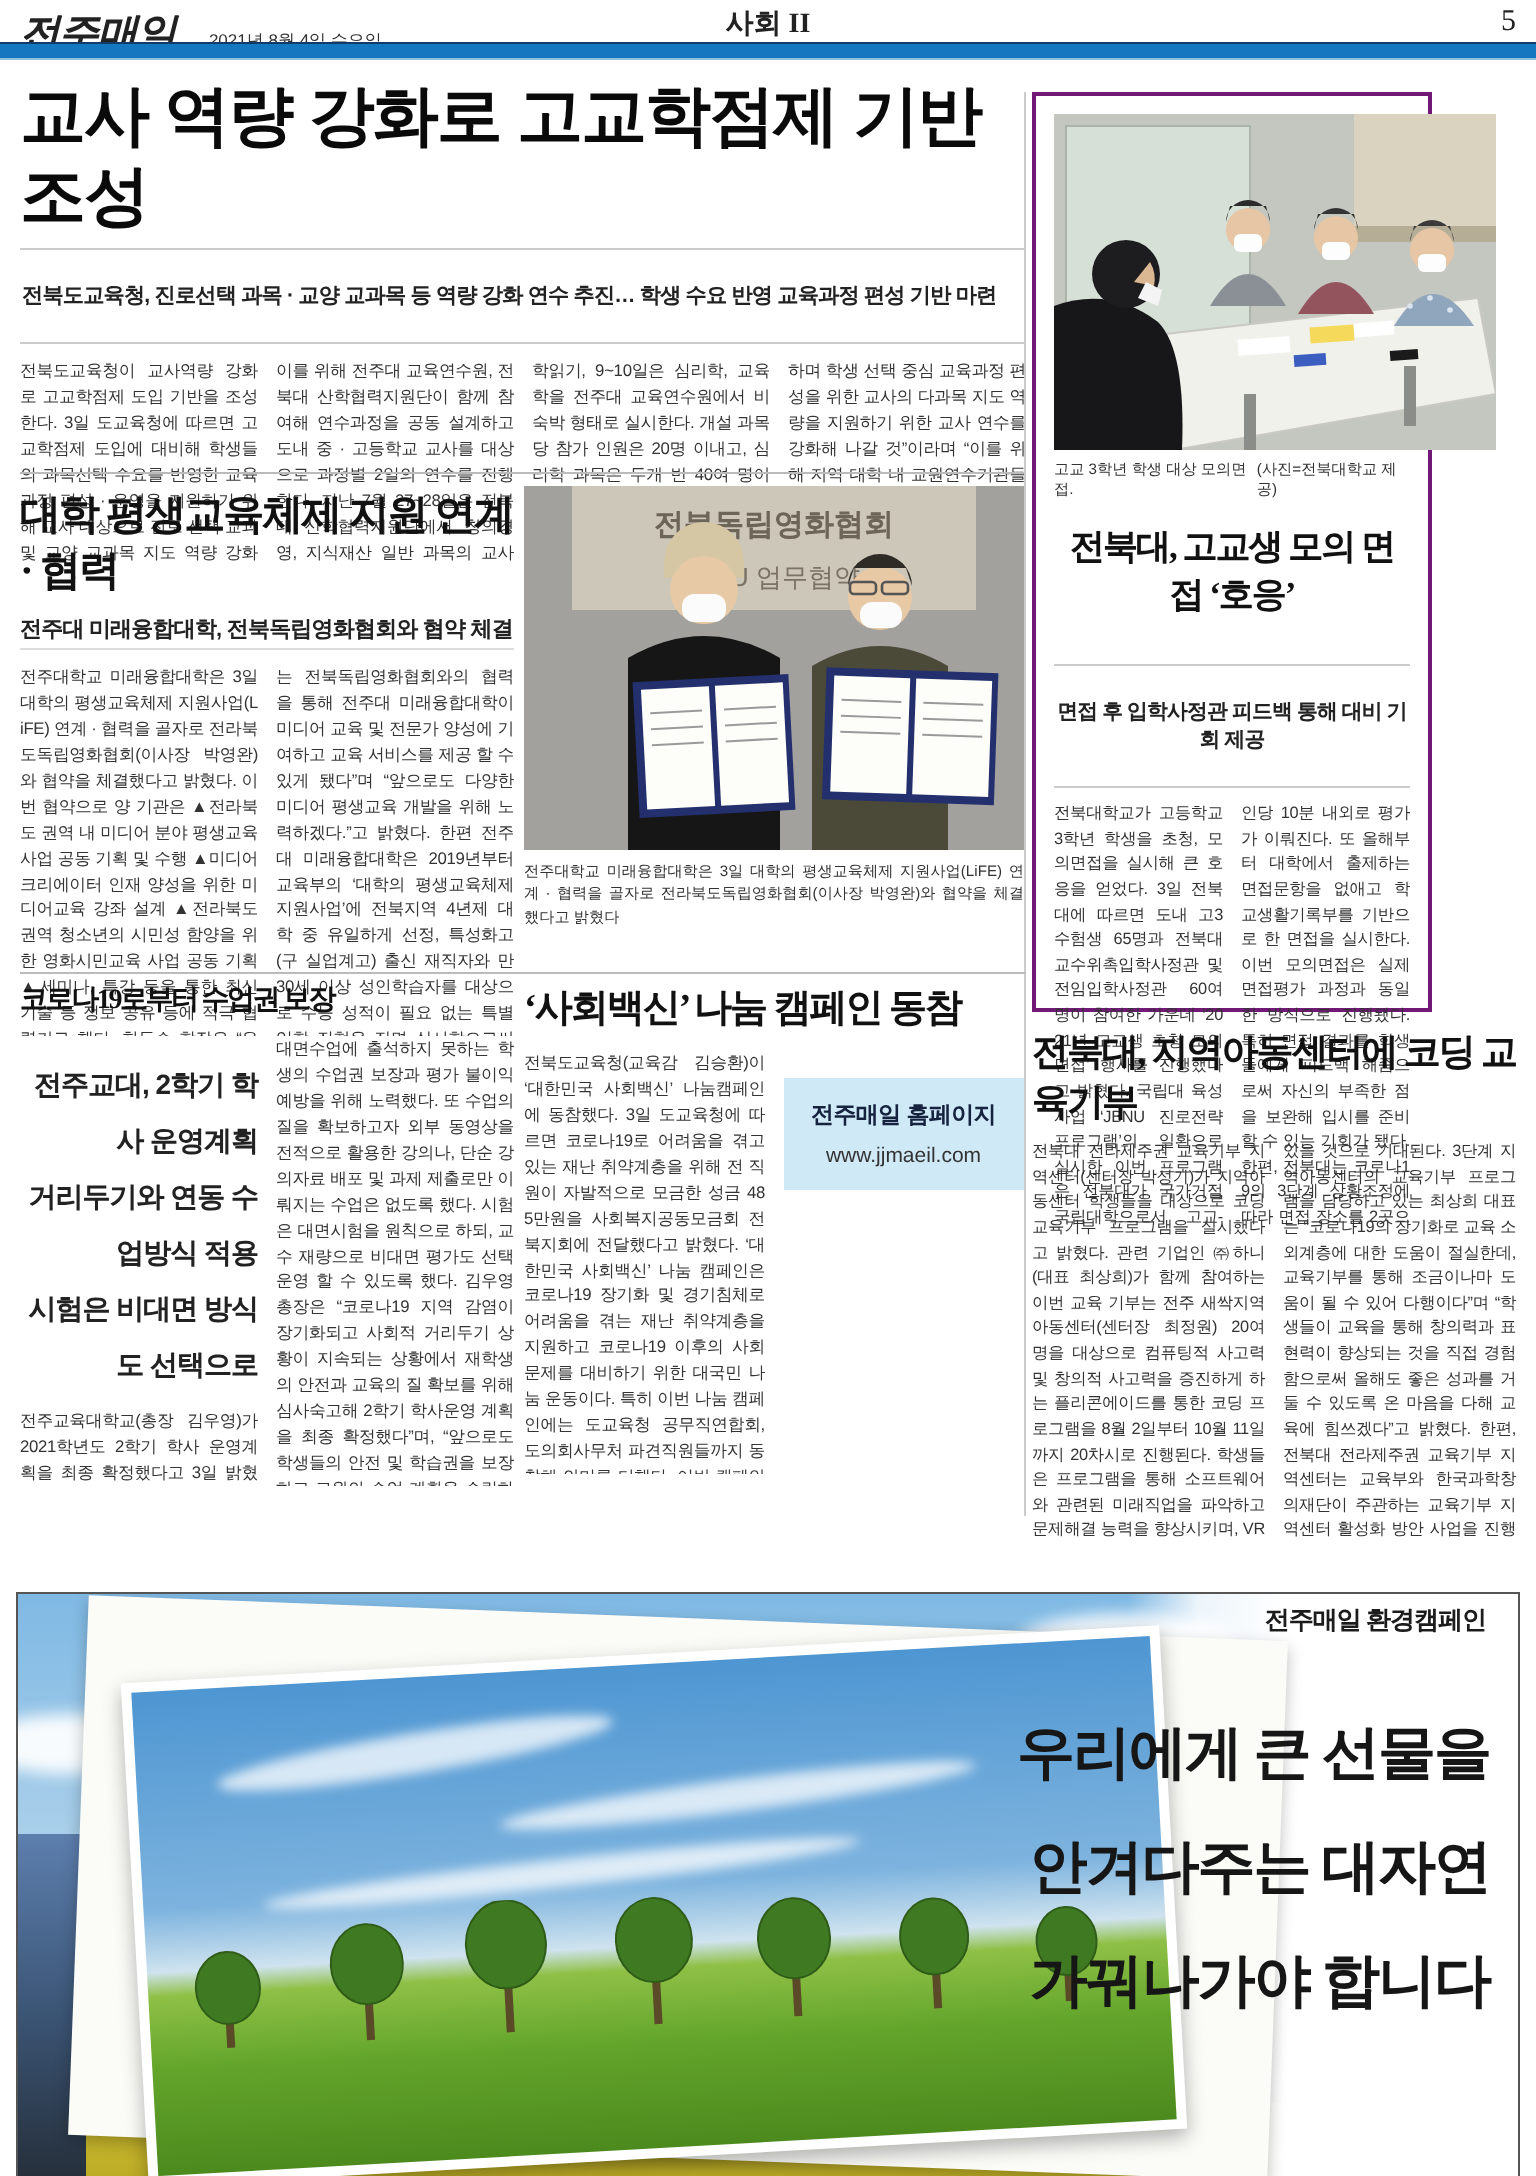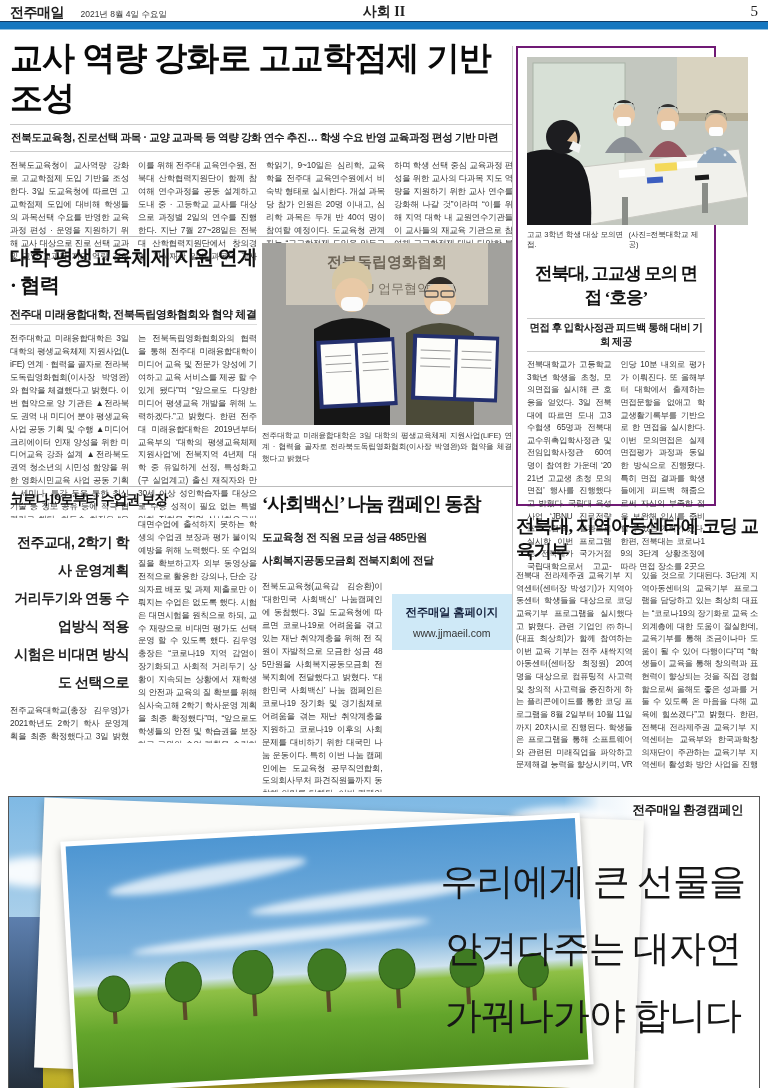--- a/index.html
+++ b/index.html
@@ -2,51 +2,51 @@
 <html><head>
 <meta charset="utf-8">
 <style>
   html,body{margin:0;padding:0;background:#e9e9e9;}
   .page{position:relative;width:768px;height:1088px;background:#fff;margin:0 auto;
         font-family:"Liberation Sans",sans-serif;color:#222;overflow:hidden;}
   .abs{position:absolute;}
 
   
   .masthead{top:3px;left:10px;right:10px;height:18px;}
-  .mh-name{font-weight:bold;font-size:14px;letter-spacing:-0.5px;}
+  .mh-name{font-weight:bold;font-size:20px;letter-spacing:-0.5px;font-style:italic;}
   .mh-date{font-size:8.5px;color:#333;margin-left:12px;}
   .mh-section{position:absolute;left:50%;transform:translateX(-50%);top:0;
               font-family:"Liberation Serif",serif;font-weight:bold;font-size:14px;}
   .mh-page{position:absolute;right:0;top:0;font-family:"Liberation Serif",serif;font-size:15px;}
   .rule-blue{top:21px;left:0;right:0;height:7px;border-top:1px solid #123c66;background:#1577c0;border-bottom:1px solid #8fc0e2;}
 
   
   .bodytext{font-size:8.4px;line-height:1.54;text-align:justify;color:#333;
             word-break:break-all;letter-spacing:-0.15px;}
   .cols{display:flex;gap:9px;}
   .cols>div{flex:1;min-width:0;}
   .hl-serif{font-family:"Liberation Serif",serif;font-weight:bold;color:#111;letter-spacing:-0.5px;}
   .hl-sans{font-weight:bold;color:#0a0a0a;letter-spacing:-1px;}
   .divider-h{background:#bbb;height:1px;}
   .divider-v{background:#ccc;width:1px;}
 
   
   .lead{top:38px;left:10px;width:503px;}
   .lead-hl{font-size:33px;line-height:1.2;}
   .lead-sub{margin-top:7px;border-top:1px solid #ccc;border-bottom:1px solid #ccc;
-            padding:6px 1px;font-size:10.6px;font-weight:bold;letter-spacing:-0.4px;}
+            padding:16px 1px;font-size:10.6px;font-weight:bold;letter-spacing:-0.4px;}
   .lead-body{margin-top:7px;height:104px;overflow:hidden;}
 
   
   .rbox{top:46px;left:516px;width:200px;height:460px;border:2px solid #701a75;box-sizing:border-box;padding:9px 9px 6px;}
   .rbox-photo{width:221px;height:168px;background:#c6c9c2;position:relative;overflow:hidden;}
   .rbox-cap{display:flex;justify-content:space-between;font-size:7.6px;color:#333;margin-top:5px;}
   .rbox-hl{font-size:17.5px;text-align:center;margin-top:11px;letter-spacing:-1px;}
-  .rbox-sub{margin-top:9px;border-top:1px solid #ccc;border-bottom:1px solid #ccc;
-            padding:2px 0;text-align:center;font-size:10.4px;font-weight:bold;letter-spacing:-0.4px;font-family:Liberation Serif, serif;}
+  .rbox-sub{margin-top:23px;border-top:1px solid #ccc;border-bottom:1px solid #ccc;
+            padding:16px 0;text-align:center;font-size:10.4px;font-weight:bold;letter-spacing:-0.4px;}
   .rbox-body{margin-top:7px;height:214px;overflow:hidden;}
   .rbox-body .bodytext{font-size:8.2px;}
 
   
   .life{top:243px;left:10px;width:247px;}
   .life-hl{font-size:20.5px;letter-spacing:-1px;}
   .life-sub{margin-top:8px;font-size:11px;font-weight:bold;letter-spacing:-0.4px;
             border-bottom:1px solid #ddd;padding-bottom:2px;}
   .life-body{margin-top:7px;height:186px;overflow:hidden;}
 
@@ -86,22 +86,22 @@
       background:linear-gradient(to right,rgba(255,255,255,0) 0%,rgba(255,255,255,.85) 18%,#fff 40%);}
   .ad-sheet{position:absolute;left:30px;top:12px;width:600px;height:270px;background:#fbfbf8;
       transform:rotate(2.2deg);box-shadow:0 3px 8px rgba(0,0,0,.25);}
   .ad-photo{position:absolute;left:58px;top:30px;width:520px;height:252px;background:#fff;padding:5px;
       transform:rotate(-3.2deg);box-shadow:0 4px 10px rgba(0,0,0,.3);box-sizing:border-box;}
   .ad-photo-inner{position:relative;width:100%;height:100%;overflow:hidden;
       background:linear-gradient(#4e96d2 0%,#7db3de 45%,#cfe3ef 58%,#8fc046 63%,#63a52b 78%,#4c8a1e 100%);}
   .wisp{position:absolute;background:rgba(255,255,255,.75);border-radius:50%;filter:blur(3px);}
   .ad-label{position:absolute;top:5px;right:16px;font-family:"Liberation Serif",serif;
       font-size:12.5px;font-weight:bold;letter-spacing:-0.5px;color:#1c1c1c;}
-  .ad-lines{position:absolute;top:60px;right:14px;text-align:center;
-      font-family:"Liberation Serif",serif;font-weight:400;font-size:37px;color:#161616;letter-spacing:-1px;}
+  .ad-lines{position:absolute;top:60px;right:14px;text-align:right;
+      font-family:"Liberation Serif",serif;font-weight:700;font-size:29px;color:#161616;letter-spacing:-1px;}
   .ad-lines div{margin-bottom:17px;}
   .ad-leftdark{position:absolute;left:0;top:120px;bottom:0;width:34px;
       background:linear-gradient(#5d7fae 0%,#3c5677 45%,#20262c 100%);}
 </style>
 </head>
 <body>
 
 <div class="page">
 
   <div class="abs masthead">
@@ -250,24 +250,20 @@
           <div>시험은 비대면 방식도 선택으로</div>
         </div>
         <div class="bodytext class-col1-text">전주교육대학교(총장 김우영)가 2021학년도 2학기 학사 운영계획을 최종 확정했다고 3일 밝혔다. 이에 따르면 전주교육대학교는 사회적 거리두기 단계에 연동한 수업 방식을 적용키로 했다. 사회적 거리두기 1단계~3단계에서는 학년별 교차 등교(대면)를, 4단계는 비대면 수업(원격)으로 진행한다. 등교 인원을 1/2로 조정해 2개 학년씩 등교한다. 우선 8월 23일부터 1 · 4학년이 대면수업을, 2 · 3학년이 재택수업을 실시한다. 특히 코로나 의심증상 또는 격리로</div>
       </div>
       <div class="bodytext">대면수업에 출석하지 못하는 학생의 수업권 보장과 평가 불이익 예방을 위해 노력했다. 또 수업의 질을 확보하고자 외부 동영상을 전적으로 활용한 강의나, 단순 강의자료 배포 및 과제 제출로만 이뤄지는 수업은 없도록 했다. 시험은 대면시험을 원칙으로 하되, 교수 재량으로 비대면 평가도 선택 운영 할 수 있도록 했다. 김우영 총장은 “코로나19 지역 감염이 장기화되고 사회적 거리두기 상황이 지속되는 상황에서 재학생의 안전과 교육의 질 확보를 위해 심사숙고해 2학기 학사운영 계획을 최종 확정했다”며, “앞으로도 학생들의 안전 및 학습권을 보장하고 교원의 수업 계획을 수립하는 등 안정적인 학사 관리가 이뤄지도록 최선을 다할 것”이라고 말했다.  /장은성 기자</div>
     </div>
   </div>
 
   <div class="abs vacc">
     <div class="hl-serif vacc-hl">‘사회백신’ 나눔 캠페인 동참</div>
-    <div class="vacc-subs">
-      <div>도교육청 전 직원 모금 성금 485만원</div>
-      <div>사회복지공동모금회 전북지회에 전달</div>
-    </div>
     <div class="cols vacc-body">
       <div class="bodytext">전북도교육청(교육감 김승환)이 ‘대한민국 사회백신’ 나눔캠페인에 동참했다. 3일 도교육청에 따르면 코로나19로 어려움을 겪고 있는 재난 취약계층을 위해 전 직원이 자발적으로 모금한 성금 485만원을 사회복지공동모금회 전북지회에 전달했다고 밝혔다. ‘대한민국 사회백신’ 나눔 캠페인은 코로나19 장기화 및 경기침체로 어려움을 겪는 재난 취약계층을 지원하고 코로나19 이후의 사회문제를 대비하기 위한 대국민 나눔 운동이다. 특히 이번 나눔 캠페인에는 도교육청 공무직연합회, 도의회사무처 파견직원들까지 동참해 의미를 더했다. 이번 캠페인을 통해 모금된 성금은</div>
       <div>
         <div class="homebox">
           <div class="homebox-title">전주매일 홈페이지</div>
           <div class="homebox-url">www.jjmaeil.com</div>
         </div>
       </div>
     </div>
   </div>

